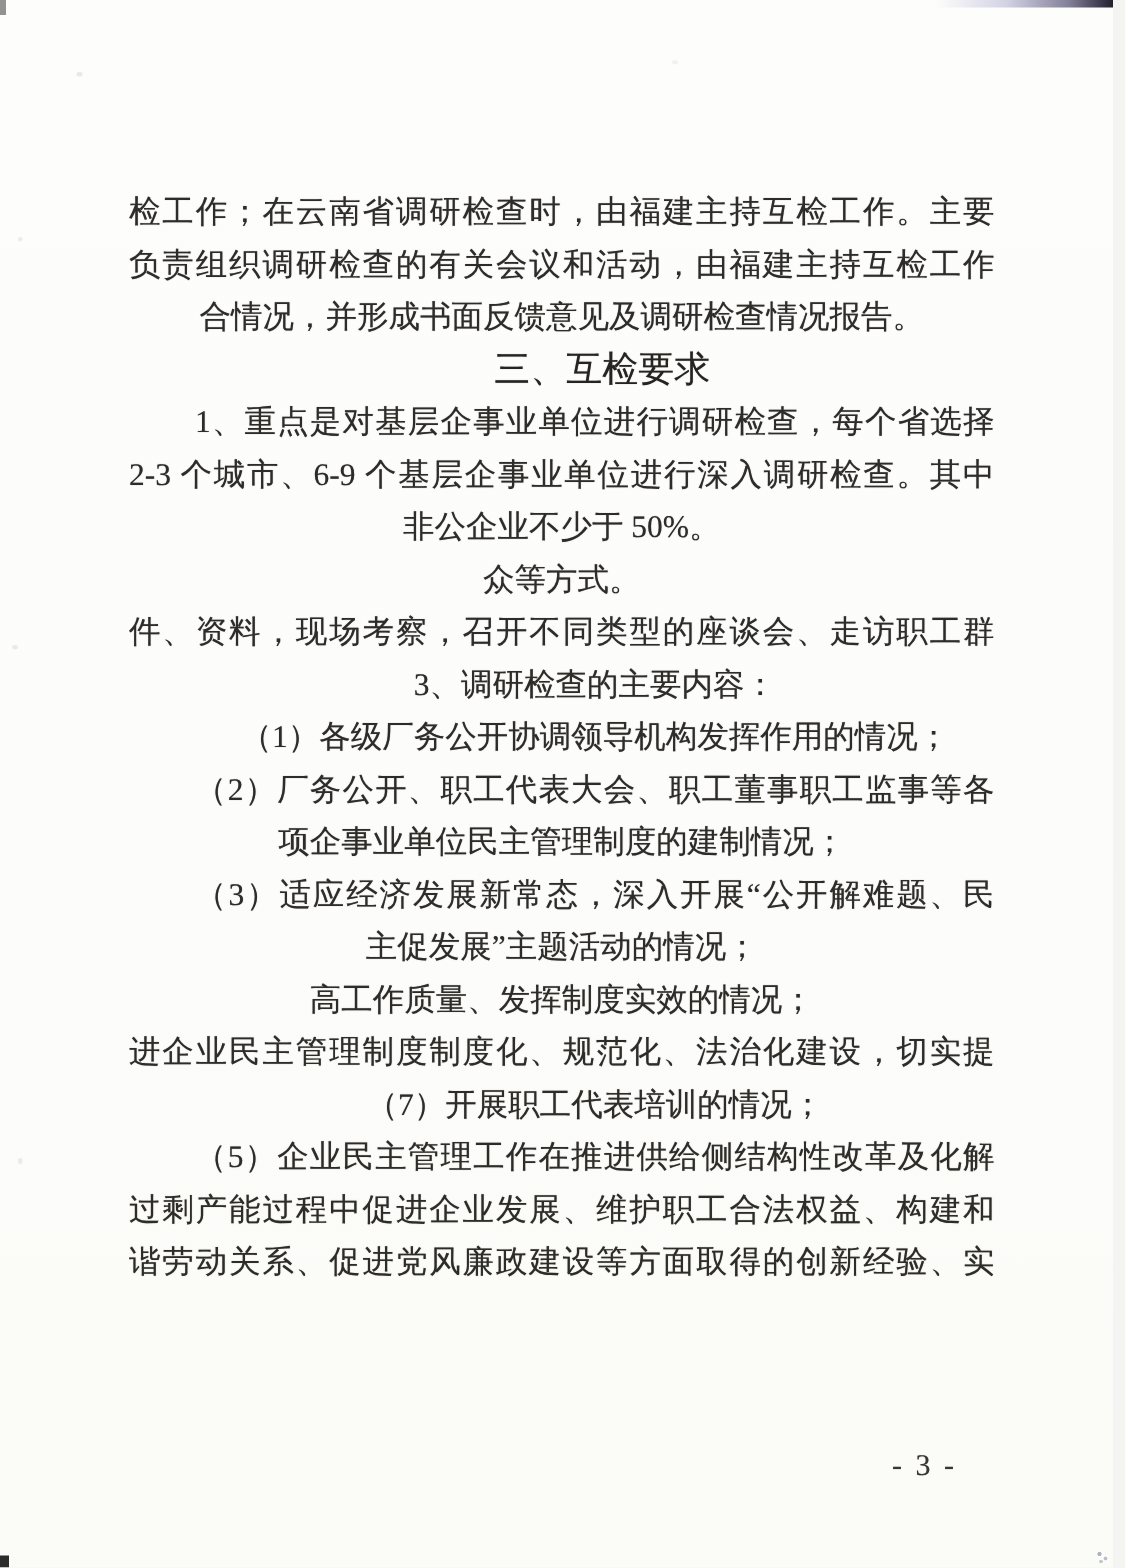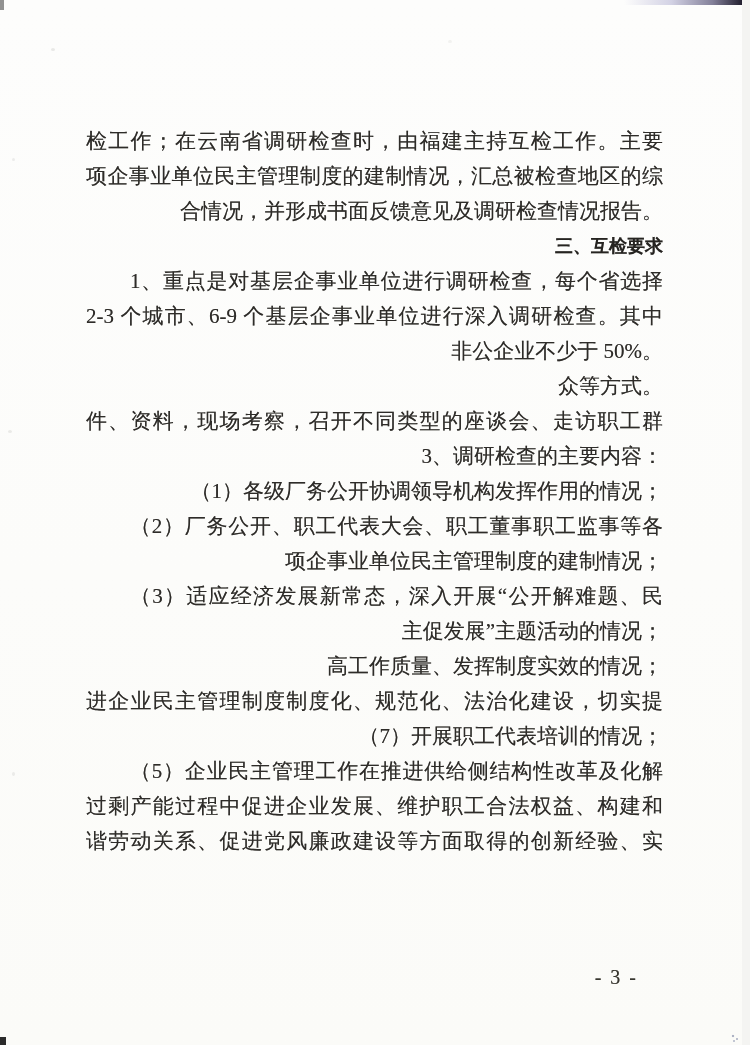--- a/index.html
+++ b/index.html
@@ -18,31 +18,31 @@
     position: absolute;
     left: 86px; top: 124px; width: 577px;
     font-size: 21px;
     line-height: 35px;
     color: #2e2c29;
     text-shadow: 0 0 0.6px rgba(45,43,40,0.55);
   }
   .line {
     height: 35px;
     overflow: hidden;
-    text-align: right;
+    text-align: center;
   }
   .line.fill {
     text-align: justify;
     text-align-last: justify;
   }
   .line.indent { text-indent: 44px; }
   .line.heading {
     font-family: "Liberation Sans", "DejaVu Sans", sans-serif;
-    font-weight: bold;
-    font-size: 18px;
+    font-weight: normal;
+    font-size: 24px;
     text-indent: 54px;
     color: #262421;
   }
   .page-number {
     position: absolute;
     top: 966px; right: 104px;
     font-size: 20px;
     letter-spacing: 2px;
     color: #38362f;
     text-shadow: 0 0 0.5px rgba(45,43,40,0.5);
@@ -94,21 +94,21 @@
   <div class="artifact-top-right"></div>
   <div class="artifact-top-left"></div>
   <div class="speckle s1"></div>
   <div class="speckle s2"></div>
   <div class="speckle s3"></div>
   <div class="speckle s4"></div>
   <div class="speckle s5"></div>
 
   <div class="text-block">
     <div class="line fill">检工作；在云南省调研检查时，由福建主持互检工作。主要</div>
-    <div class="line fill">项企事业单位民主管理制度的建制情况，汇总被检查地区的综</div>
+    <div class="line fill">负责组织调研检查的有关会议和活动，由福建主持互检工作</div>
     <div class="line">合情况，并形成书面反馈意见及调研检查情况报告。</div>
     <div class="line heading">三、互检要求</div>
     <div class="line indent fill">1、重点是对基层企事业单位进行调研检查，每个省选择</div>
     <div class="line fill">2-3 个城市、6-9 个基层企事业单位进行深入调研检查。其中</div>
     <div class="line">非公企业不少于 50%。</div>
     <div class="line">众等方式。</div>
     <div class="line fill">件、资料，现场考察，召开不同类型的座谈会、走访职工群</div>
     <div class="line indent">3、调研检查的主要内容：</div>
     <div class="line indent">（1）各级厂务公开协调领导机构发挥作用的情况；</div>
     <div class="line indent fill">（2）厂务公开、职工代表大会、职工董事职工监事等各</div>

